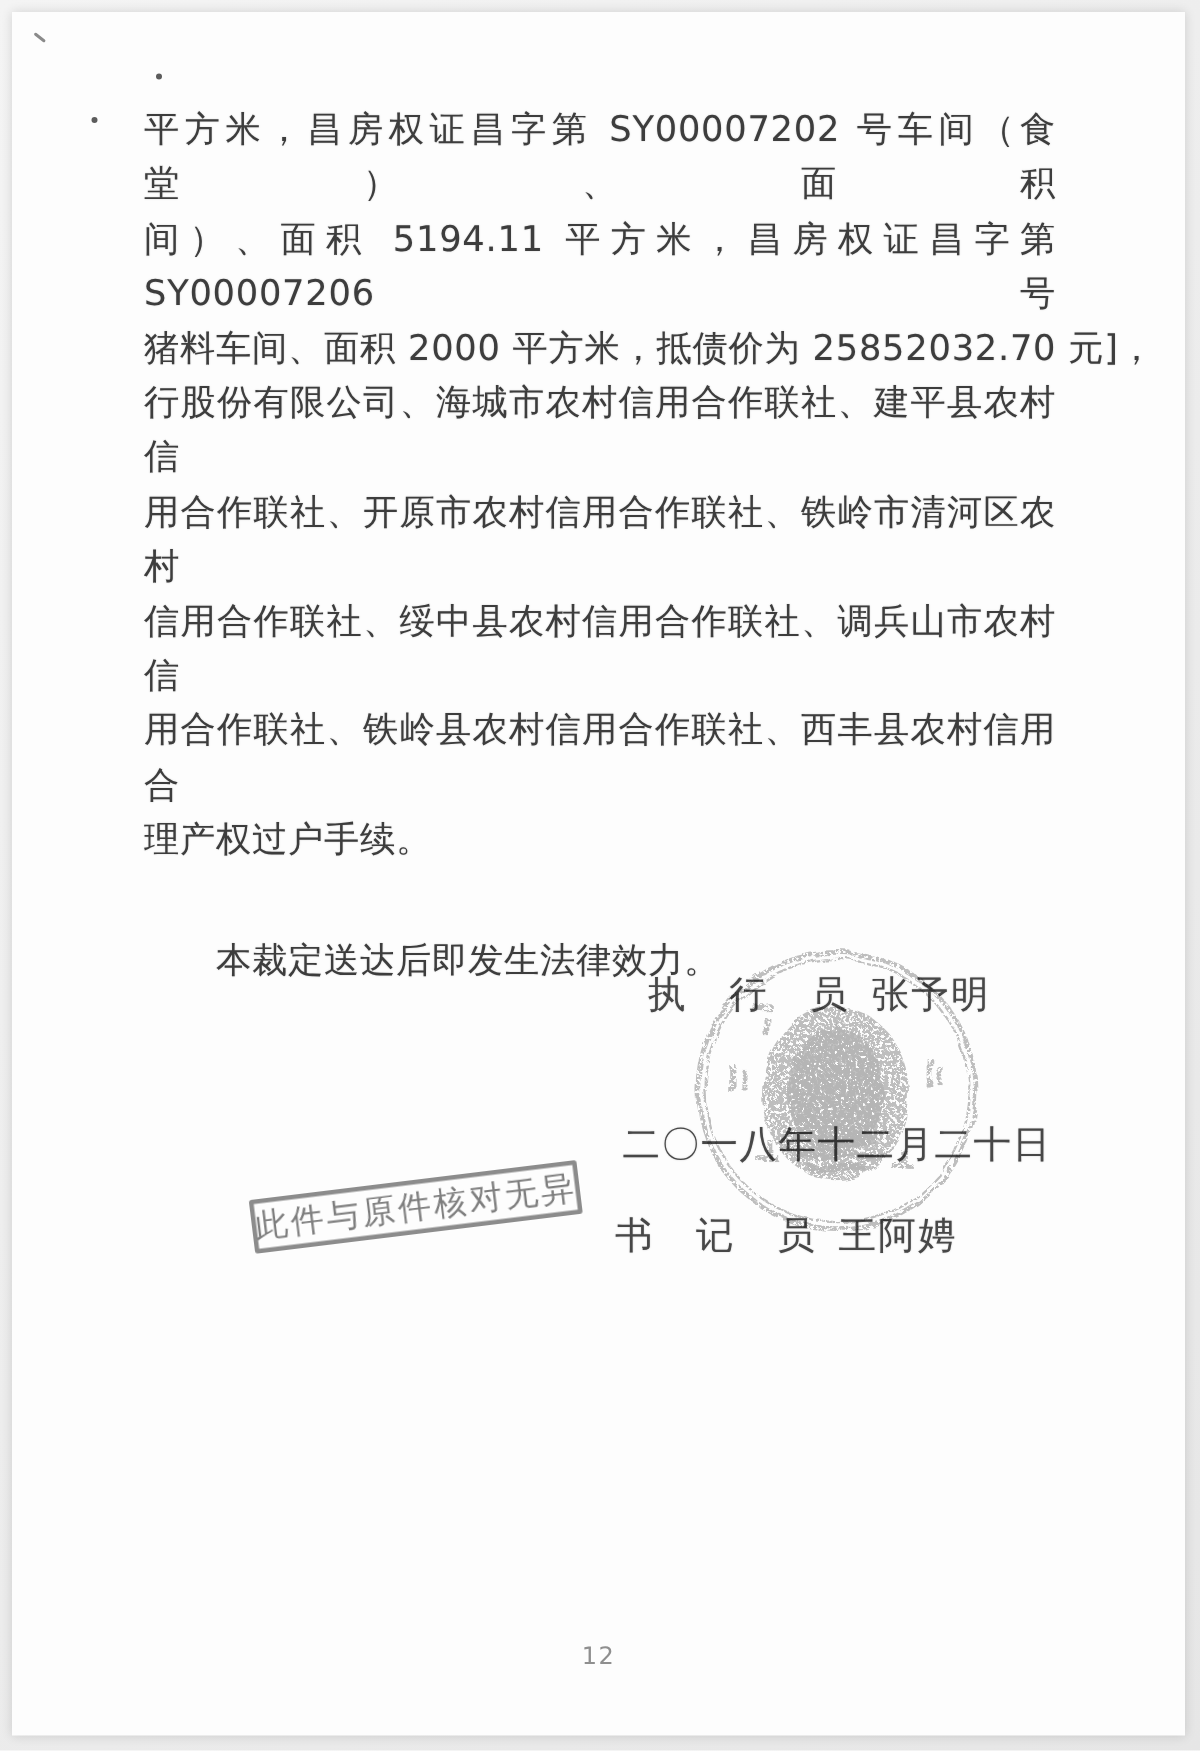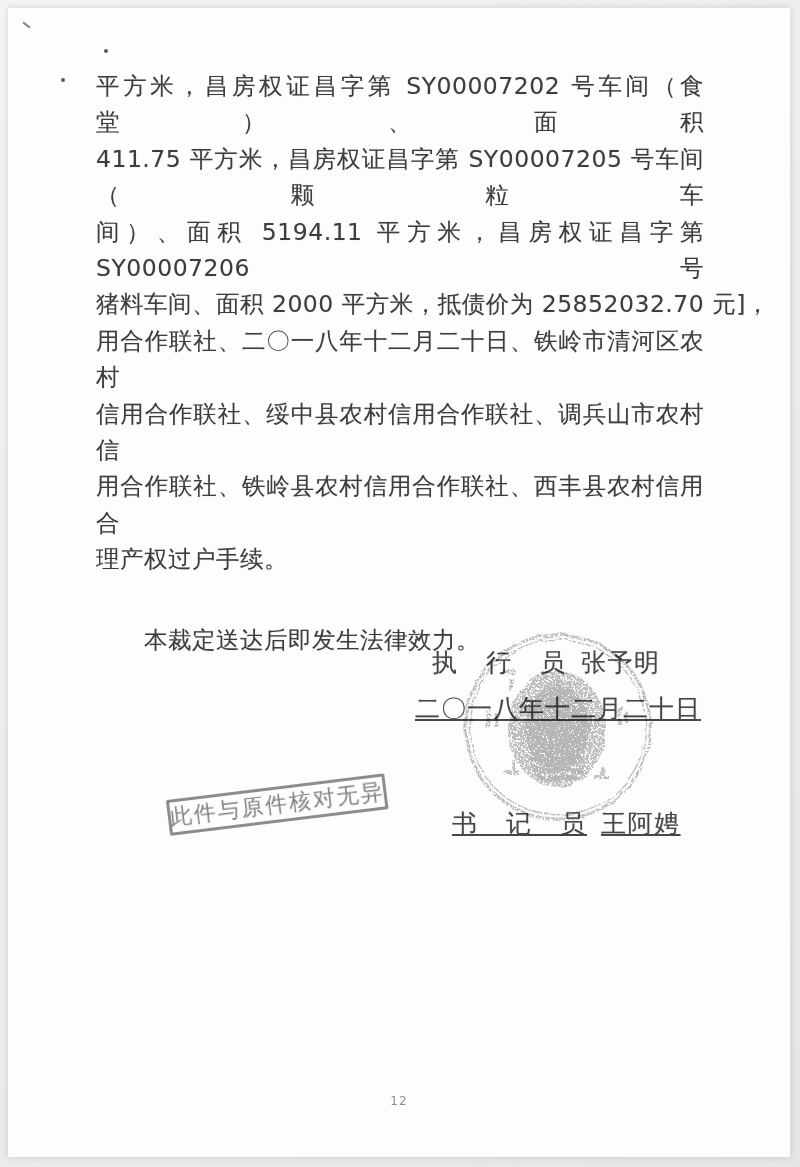--- a/index.html
+++ b/index.html
@@ -22,61 +22,61 @@
   }
   .doc-line{white-space:nowrap;}
   .doc-line.fill{text-align:justify;text-align-last:justify;white-space:normal;}
   .doc-line.indent{padding-left:48px;margin-top:44px;}
   
   .sig{position:absolute;color:#474747;font-size:25px;white-space:nowrap;
        text-shadow:0 0 1px rgba(80,80,80,.4);letter-spacing:1.5px;}
   .sig .role{letter-spacing:2px;}
   .sig .name{margin-left:14px;}
   .sig-executor{left:424px;top:638px;}
-  .sig-date{left:407px;top:684px;letter-spacing:1px;text-decoration:underline;}
-  .sig-clerk{left:444px;top:799px;text-decoration:underline;}
+  .sig-date{left:407px;top:738px;letter-spacing:1px;}
+  .sig-clerk{left:402px;top:799px;}
   
   .seal{
     position:absolute;left:452px;top:621px;width:196px;height:196px;
     mix-blend-mode:multiply;opacity:.88;pointer-events:none;
   }
   
   .verify-stamp{
     position:absolute;left:160px;top:792px;width:214px;height:30px;
     border:3px solid #8d8d8d;border-radius:2px;
     transform:rotate(-7deg);transform-origin:left center;
     display:flex;align-items:center;justify-content:center;
     color:#7f7f7f;font-size:22px;letter-spacing:2px;white-space:nowrap;
     filter:blur(.4px);
     mix-blend-mode:multiply;
   }
   
   .page-number{
     position:absolute;left:0;right:0;top:1086px;text-align:center;
-    font-size:12px;color:#8f8f8f;letter-spacing:1px;
+    font-size:16px;color:#8f8f8f;letter-spacing:1px;
   }
   
   .speck{position:absolute;background:#5c5c5c;border-radius:50%;}
   .speck.tick{border-radius:1px;transform:rotate(38deg);background:#8a8a8a;}
 </style>
 </head>
 <body>
 
 <div class="page">
 
   <div class="speck tick" style="left:14px;top:16px;width:9px;height:2px;"></div>
   <div class="speck" style="left:96px;top:41px;width:4px;height:4px;"></div>
   <div class="speck" style="left:53px;top:70px;width:4px;height:4px;"></div>
 
   <div class="doc-body">
     <div class="doc-line fill">平方米，昌房权证昌字第 SY00007202 号车间（食堂）、面积</div>
-    <div class="doc-line fill">411.75 平方米，昌房权证昌字第 SY00007205 号车间（颗粒车</div>
     <div class="doc-line fill">间）、面积 5194.11 平方米，昌房权证昌字第 SY00007206 号</div>
     <div class="doc-line">猪料车间、面积 2000 平方米，抵债价为 25852032.70 元]，</div>
-    <div class="doc-line fill">用合作联社、二〇一八年十二月二十日、铁岭市清河区农村</div>
+    <div class="doc-line fill">行股份有限公司、海城市农村信用合作联社、建平县农村信</div>
+    <div class="doc-line fill">用合作联社、开原市农村信用合作联社、铁岭市清河区农村</div>
     <div class="doc-line fill">信用合作联社、绥中县农村信用合作联社、调兵山市农村信</div>
     <div class="doc-line fill">用合作联社、铁岭县农村信用合作联社、西丰县农村信用合</div>
     <div class="doc-line">理产权过户手续。</div>
     <div class="doc-line indent">本裁定送达后即发生法律效力。</div>
   </div>
 
   <div class="sig sig-executor">
     <span class="role">执　行　员</span><span class="name">张予明</span>
   </div>
 

